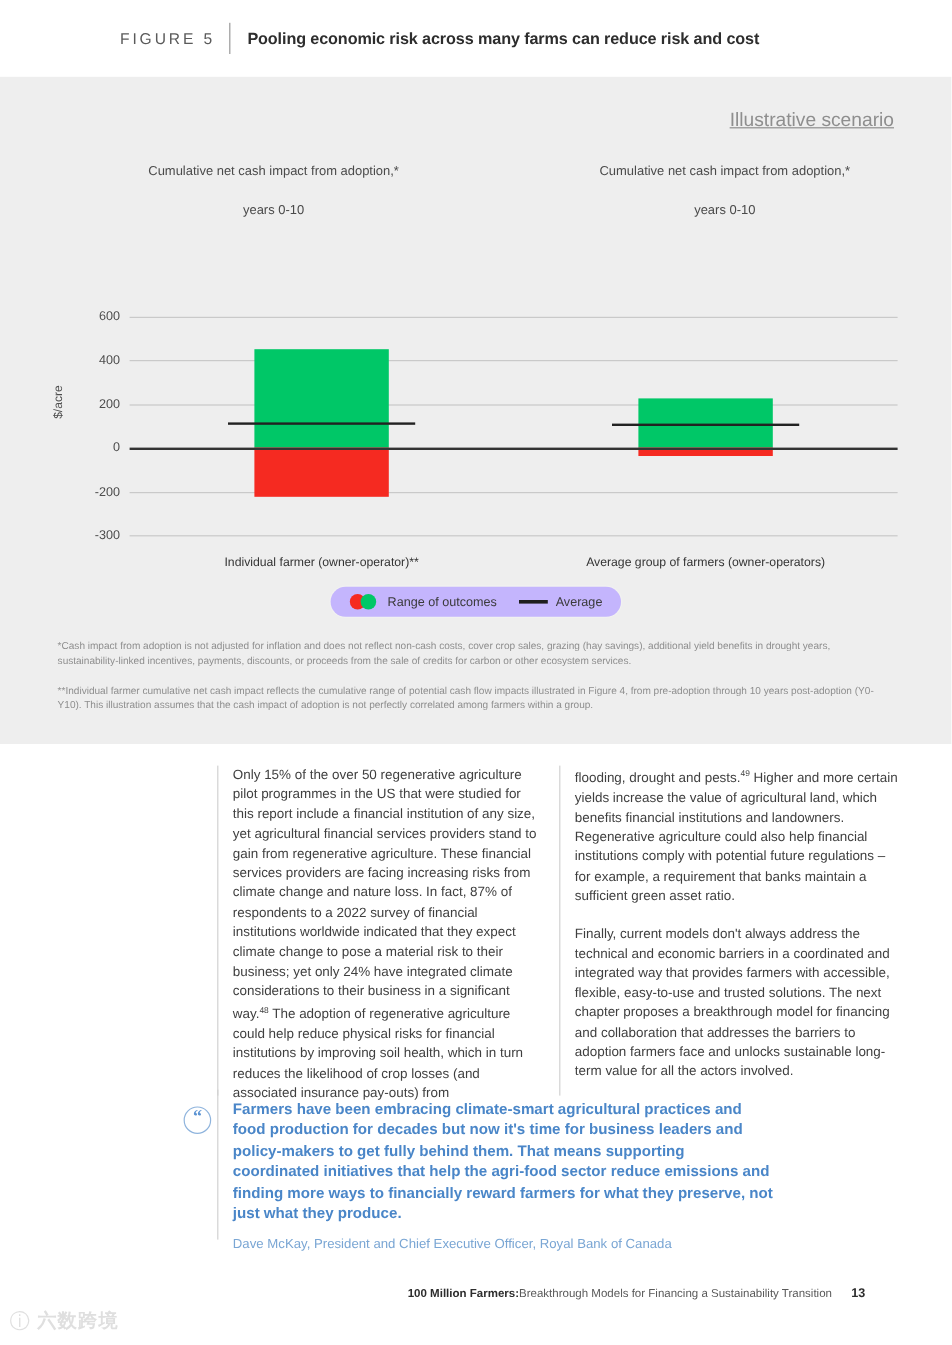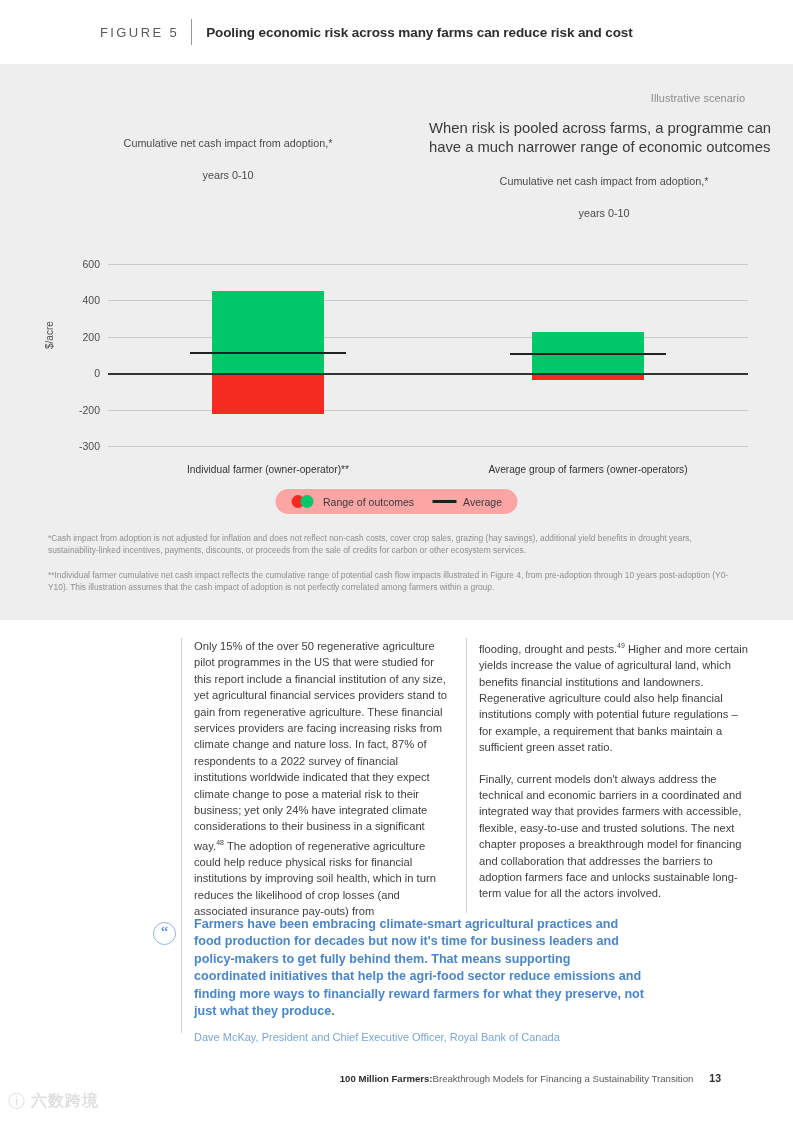--- a/index.html
+++ b/index.html
@@ -56,22 +56,23 @@
     position: absolute;
     left: 0; top: 64px;
     width: 793px;
     height: 556px;
     background: #eeeeee;
   }
   .illustrative {
     position: absolute;
     right: 48px;
     top: 28px;
-    font-size: 11px;
+    font-size: 16px;
     color: #8e8e8e;
+    text-decoration: underline;
   }
 
   .col-head {
     position: absolute;
     top: 55px;
   }
   .col-head.left  { left: 48px;  width: 360px; }
   .col-head.right { left: 429px; width: 350px; }
 
   .col-title {
@@ -162,21 +163,21 @@
     white-space: nowrap;
     transform: translateX(-50%);
   }
 
   
   .legend {
     position: absolute;
     left: 50%;
     top: 425px;
     transform: translateX(-50%);
-    background: #fca5a5;
+    background: #c4b5fd;
     border-radius: 14px;
     padding: 6px 16px;
     display: flex;
     align-items: center;
     gap: 18px;
     box-shadow: 0 0 0 1px #f1f1f1;
   }
   .legend-item { display: flex; align-items: center; gap: 7px; }
   .legend-swatch { position: relative; width: 25px; height: 13px; }
   .legend-swatch i {
@@ -337,21 +338,20 @@
 <div class="fig-panel">
 
   <div class="illustrative">Illustrative scenario</div>
 
   <div class="col-head left">
     <p class="col-sub">Cumulative net cash impact from adoption,*</p>
     <p class="col-sub">years 0-10</p>
   </div>
 
   <div class="col-head right">
-    <p class="col-title">When risk is pooled across farms, a programme can have a much narrower range of economic outcomes</p>
     <p class="col-sub">Cumulative net cash impact from adoption,*</p>
     <p class="col-sub">years 0-10</p>
   </div>
 
   <div class="chart">
     <span class="yaxis-label">$/acre</span>
     <div class="plot" id="plot">
         <div class="gridline" style="top: 0px;"></div>
         <div class="ytick" style="top: 0px;">600</div>
         <div class="gridline" style="top: 36.4px;"></div>

